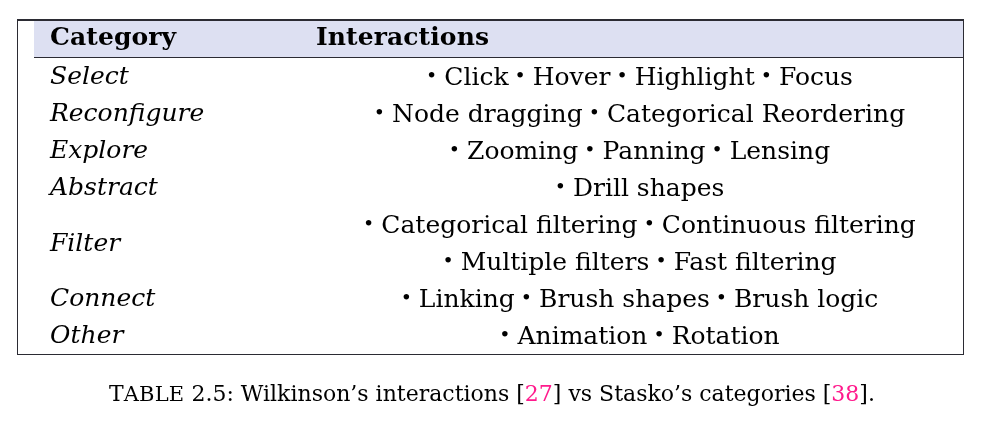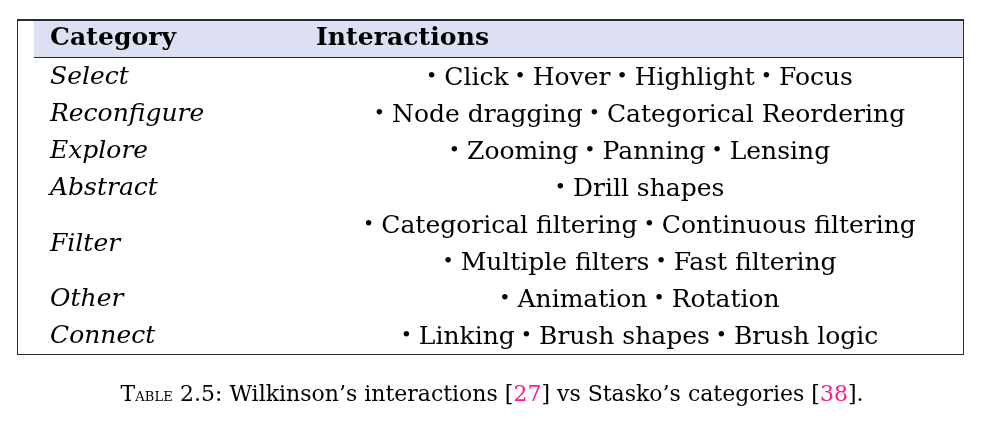--- a/index.html
+++ b/index.html
@@ -105,21 +105,21 @@
     left: 0;
     top: 380px;
     width: 984px;
     text-align: center;
     font-size: 22px;
     line-height: 1.25;
     white-space: nowrap;
   }
   .caption .smallcaps-lead { font-size: 22px; }
   .caption .smallcaps-rest {
-    font-size: 13px;
+    font-size: 21px;
     letter-spacing: 0.2px;
   }
   .cite { color: #ff1a8c; }
 </style>
 </head>
 <body>
 
 <div class="page">
 
   <div class="table-wrap">
@@ -160,29 +160,29 @@
             </td>
           </tr>
           <tr class="r-tall">
             <td class="cat">Filter</td>
             <td class="inter">
               <div class="line"><span class="bullet">•</span><span class="gap-after-bullet"></span><span>Categorical filtering</span><span class="gap-before-bullet"></span><span class="bullet">•</span><span class="gap-after-bullet"></span><span>Continuous filtering</span></div>
               <div class="line"><span class="bullet">•</span><span class="gap-after-bullet"></span><span>Multiple filters</span><span class="gap-before-bullet"></span><span class="bullet">•</span><span class="gap-after-bullet"></span><span>Fast filtering</span></div>
             </td>
           </tr>
           <tr>
+            <td class="cat pad-std">Connect</td>
+            <td class="inter">
+              <div class="line"><span class="bullet">•</span><span class="gap-after-bullet"></span><span>Linking</span><span class="gap-before-bullet"></span><span class="bullet">•</span><span class="gap-after-bullet"></span><span>Brush shapes</span><span class="gap-before-bullet"></span><span class="bullet">•</span><span class="gap-after-bullet"></span><span>Brush logic</span></div>
+            </td>
+          </tr>
+          <tr>
             <td class="cat pad-std">Other</td>
             <td class="inter">
               <div class="line"><span class="bullet">•</span><span class="gap-after-bullet"></span><span>Animation</span><span class="gap-before-bullet"></span><span class="bullet">•</span><span class="gap-after-bullet"></span><span>Rotation</span></div>
-            </td>
-          </tr>
-          <tr>
-            <td class="cat pad-std">Connect</td>
-            <td class="inter">
-              <div class="line"><span class="bullet">•</span><span class="gap-after-bullet"></span><span>Linking</span><span class="gap-before-bullet"></span><span class="bullet">•</span><span class="gap-after-bullet"></span><span>Brush shapes</span><span class="gap-before-bullet"></span><span class="bullet">•</span><span class="gap-after-bullet"></span><span>Brush logic</span></div>
             </td>
           </tr>
         </tbody>
     </table>
   </div>
 
   <div class="caption">
     <span class="smallcaps-lead">T</span><span class="smallcaps-rest">ABLE</span><span> 2.5: </span><span>Wilkinson’s interactions </span><span>[</span><span class="cite">27</span><span>]</span><span> vs Stasko’s categories </span><span>[</span><span class="cite">38</span><span>]</span><span>.</span>
   </div>
 

